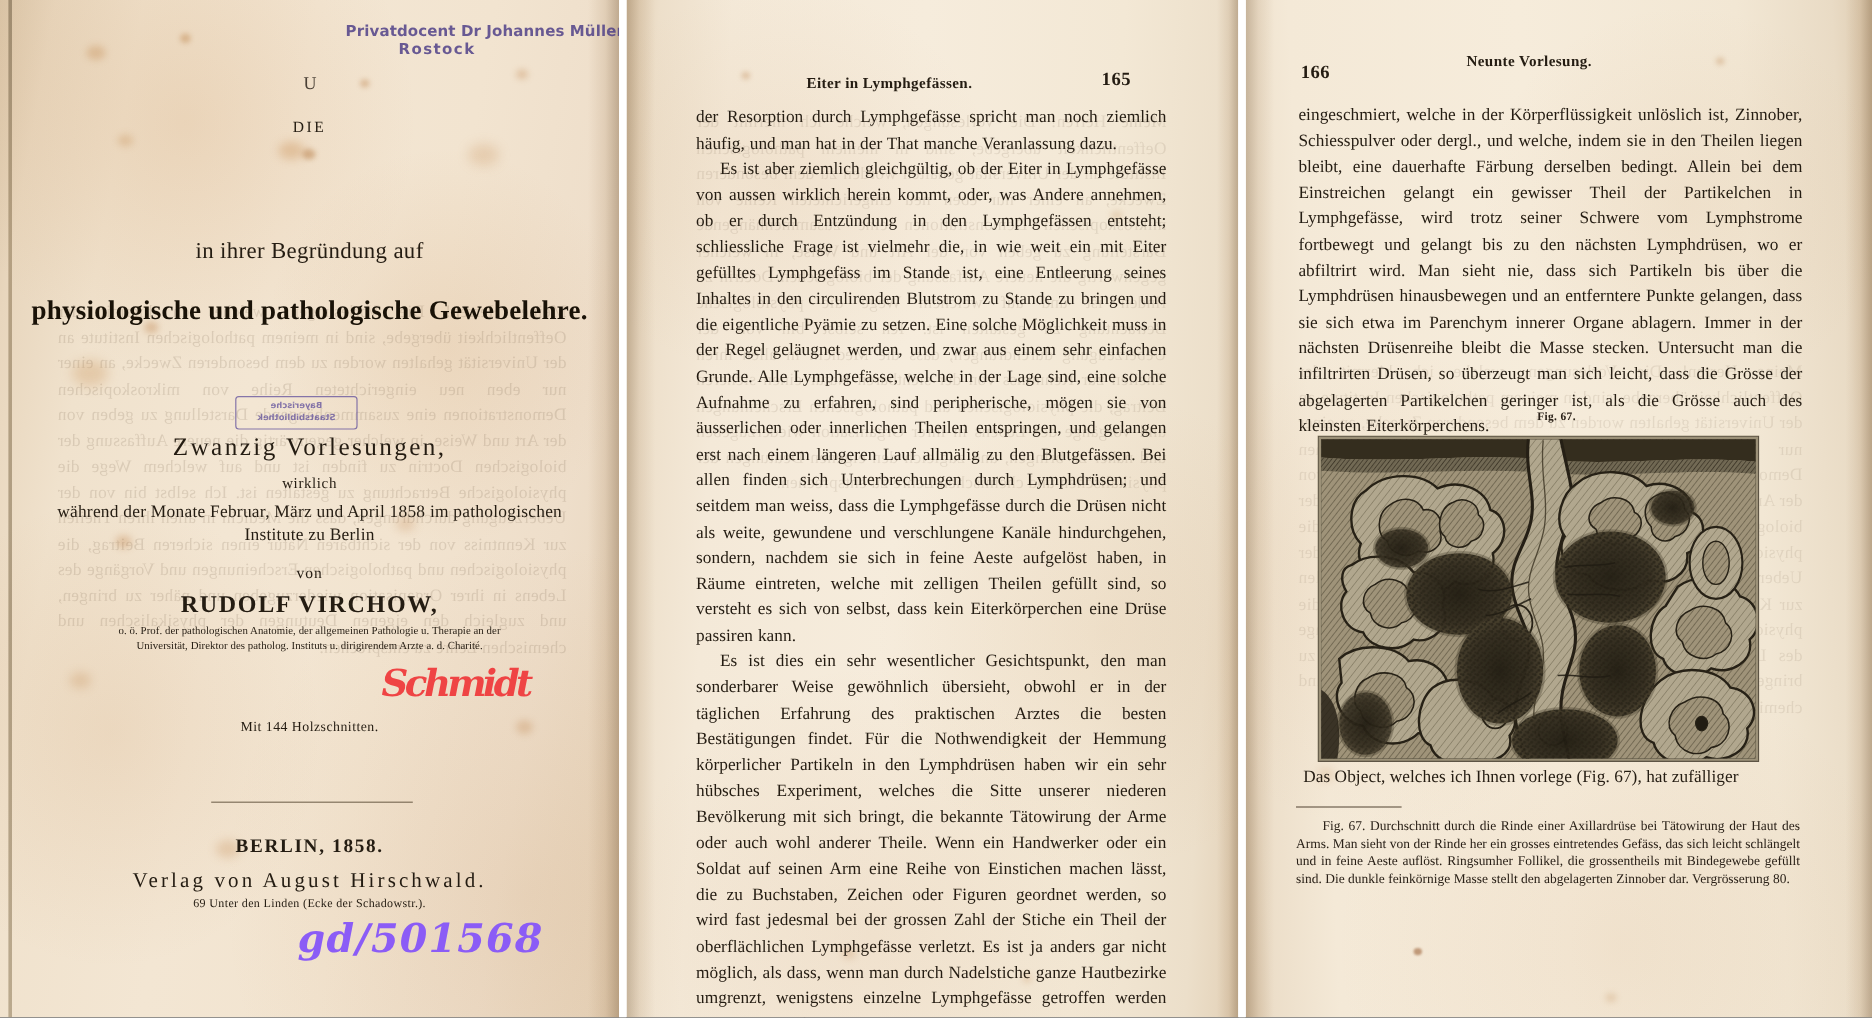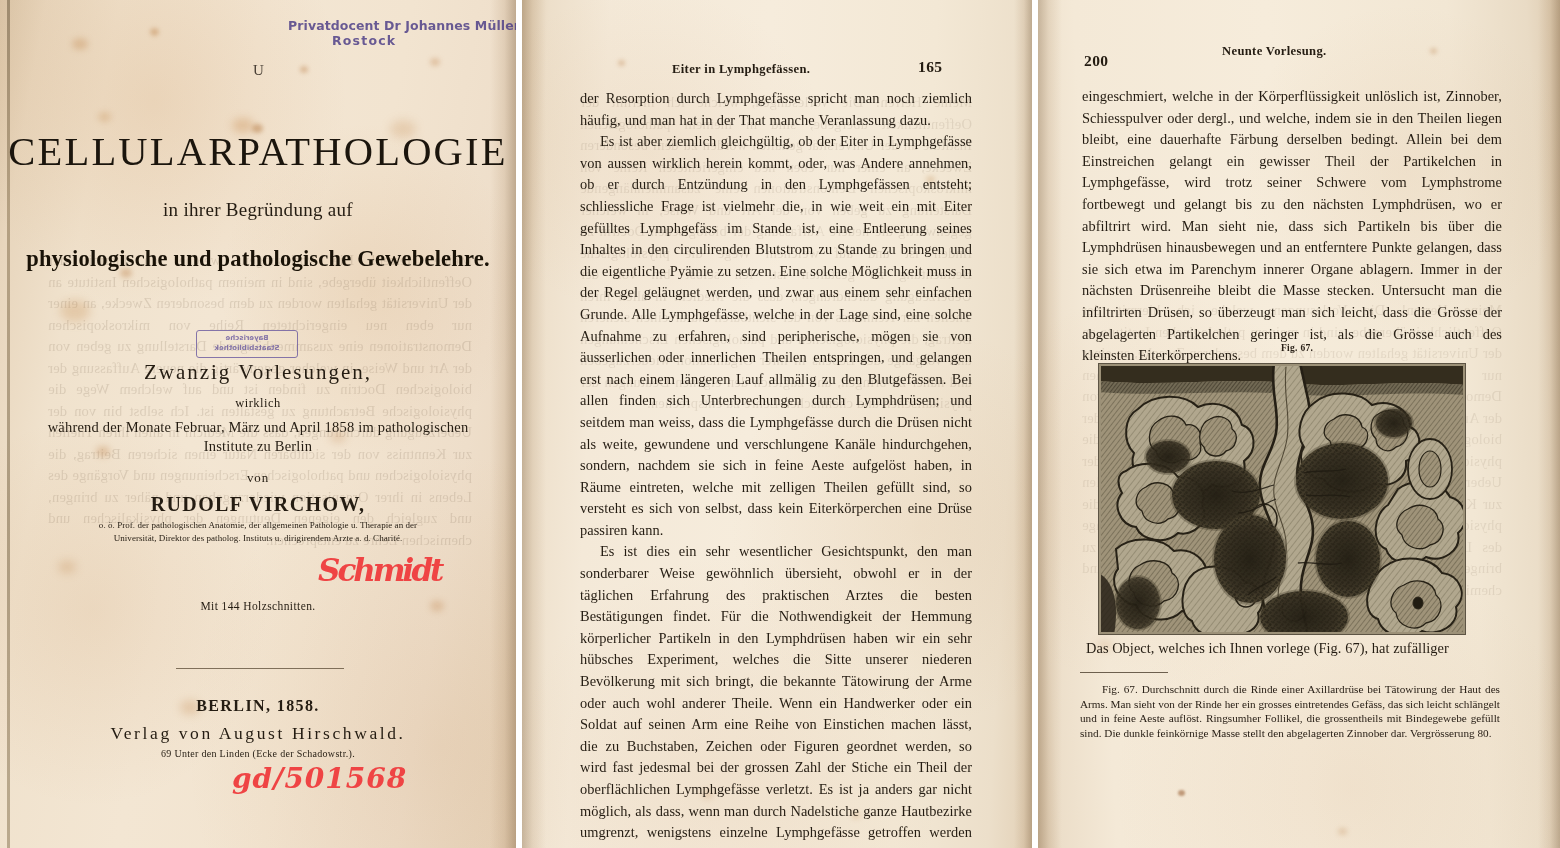--- a/index.html
+++ b/index.html
@@ -161,21 +161,21 @@
 
   
   .hand {
     position: absolute;
     color: #ef4444;
     font-family: "DejaVu Serif", serif;
     font-style: italic;
     font-weight: 700;
   }
   .hand-sig { font-size: 31px; letter-spacing: -3px; transform: rotate(-6deg) skewX(-12px); }
-  .hand-shelf { font-size: 28px; letter-spacing: 1px; transform: rotate(-3deg) skewX(-9px); color:#ef4444;}
+  .hand-shelf { font-size: 33px; letter-spacing: 1px; transform: rotate(-3deg) skewX(-9px); color:#8b5cf6;margin-left:16px;}
   .pencil-u {
     position: absolute;
     font-size: 15px;
     color: #4a4036;
     font-family: "Liberation Serif", serif;
   }
 
   
   .runhead {
     position: absolute;
@@ -271,21 +271,21 @@
     <div class="fox" style="left:330px; top:430px; width:16px; height:13px; background:rgba(185,120,58,.22); filter:blur(4px);"></div>
     <div class="fox" style="left:180px; top:700px; width:20px; height:15px; background:rgba(188,122,60,.24); filter:blur(4px);"></div>
     <div class="fox" style="left:430px; top:600px; width:14px; height:12px; background:rgba(185,120,58,.26); filter:blur(3px);"></div>
     <div class="fox" style="left:58px;  top:560px; width:18px; height:14px; background:rgba(188,122,60,.22); filter:blur(4px);"></div>
 
     <div class="stamp-ink stamp-top1" style="left:288px; top:18px;">Privatdocent Dr Johannes Müller</div>
     <div class="stamp-ink stamp-top2" style="left:332px; top:33px;">Rostock</div>
 
     <div class="pencil-u" style="left:253px; top:62px;">U</div>
 
-    <div class="tp tp-main" style="top:128px;">CELLULARPATHOLOGIE</div>
+    <div class="tp tp-die" style="top:98px;">DIE</div>
     <div class="tp tp-sub1" style="top:199px;">in ihrer Begründung auf</div>
     <div class="tp tp-sub2" style="top:246px;">physiologische und pathologische Gewebelehre.</div>
 
     <div class="stamp-bsb" style="left:196px; top:330px; width:92px;">
       <div>Bayerische</div>
       <div>Staatsbibliothek</div>
     </div>
 
     <div class="tp tp-lect" style="top:360px;">Zwanzig Vorlesungen,</div>
     <div class="tp tp-small" style="top:396px;">wirklich</div>
@@ -340,21 +340,21 @@
     <div class="gutter-shade-l"></div>
     <div class="gutter-shade-r" style="width:22px;"></div>
 
     <div class="ghost" style="left:44px; top:300px; width:420px; opacity:.12;">Meine Herren! Die Vorlesungen, welche ich hiermit der Oeffentlichkeit übergebe, sind in meinem pathologischen Institute an der Universität gehalten worden zu dem besonderen Zwecke, an einer nur eben neu eingerichteten Reihe von mikroskopischen Demonstrationen eine zusammenhängende Darstellung zu geben von der Art und Weise, in welcher gegenwärtig die neuere Auffassung der biologischen Doctrin zu finden ist und auf welchem Wege die physiologische Betrachtung zu gestalten ist. Ich selbst bin von der Ueberzeugung durchdrungen, dass die Medicin in allen ihren Theilen zur Kenntniss von der sichtbaren Natur einen sicheren Beitrag, die physiologischen und pathologischen Erscheinungen und Vorgänge des Lebens in ihrer Organisation wiederzugeben und näher zu bringen, und zugleich den eigenen Deutungen der physikalischen und chemischen Lehre zu entsprechen.</div>
 
     <div class="fox" style="left:392px; top:48px;  width:7px;  height:6px; background:rgba(180,115,55,.30); filter:blur(2px);"></div>
     <div class="fox" style="left:140px; top:790px; width:7px;  height:6px; background:rgba(150,90,45,.55);  filter:blur(.8px);"></div>
     <div class="fox" style="left:300px; top:828px; width:9px;  height:7px; background:rgba(180,115,55,.24); filter:blur(2.5px);"></div>
     <div class="fox" style="left:60px;  top:640px; width:14px; height:11px; background:rgba(184,120,58,.20); filter:blur(4px);"></div>
 
-    <div class="folio" style="left:46px; top:52px;">200</div>
+    <div class="folio" style="left:46px; top:52px;">166</div>
     <div class="runhead" style="left:184px; top:44px;">Neunte Vorlesung.</div>
 
     <div class="col" style="left:44px; top:86px; width:420px;">
       <p>eingeschmiert, welche in der Körperflüssigkeit unlöslich ist, Zinnober, Schiesspulver oder dergl., und welche, indem sie in den Theilen liegen bleibt, eine dauerhafte Färbung derselben bedingt. Allein bei dem Einstreichen gelangt ein gewisser Theil der Partikelchen in Lymphgefässe, wird trotz seiner Schwere vom Lymphstrome fortbewegt und gelangt bis zu den nächsten Lymphdrüsen, wo er abfiltrirt wird. Man sieht nie, dass sich Partikeln bis über die Lymphdrüsen hinausbewegen und an entferntere Punkte gelangen, dass sie sich etwa im Parenchym innerer Organe ablagern. Immer in der nächsten Drüsenreihe bleibt die Masse stecken. Untersucht man die infiltrirten Drüsen, so überzeugt man sich leicht, dass die Grösse der abgelagerten Partikelchen geringer ist, als die Grösse auch des kleinsten Eiterkörperchens.</p>
     </div>
 
     <div class="figlabel" style="left:243px; top:343px;">Fig. 67.</div>
 
     <div class="woodcut" style="left:60px; top:363px; width:368px; height:272px;">
       <svg width="368" height="272" viewBox="0 0 368 272">

